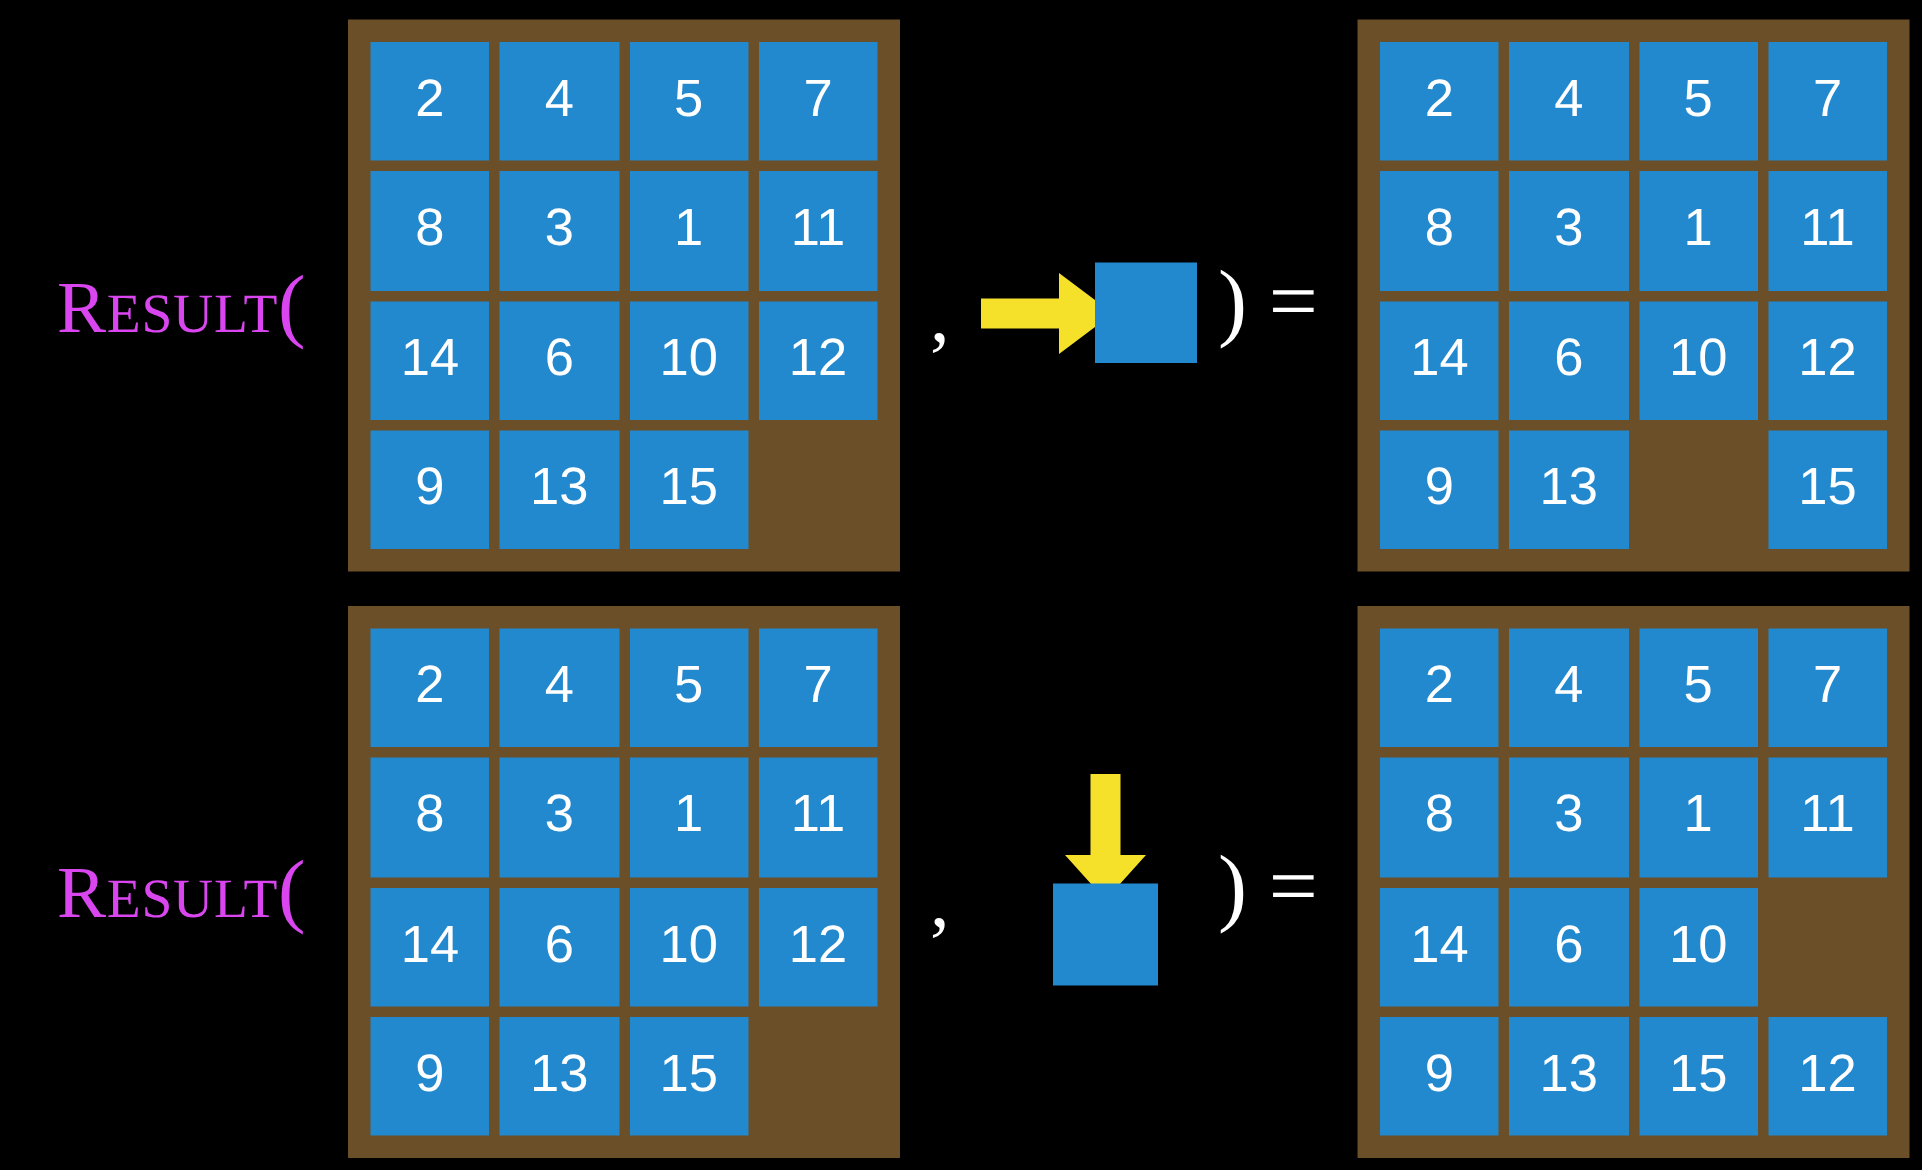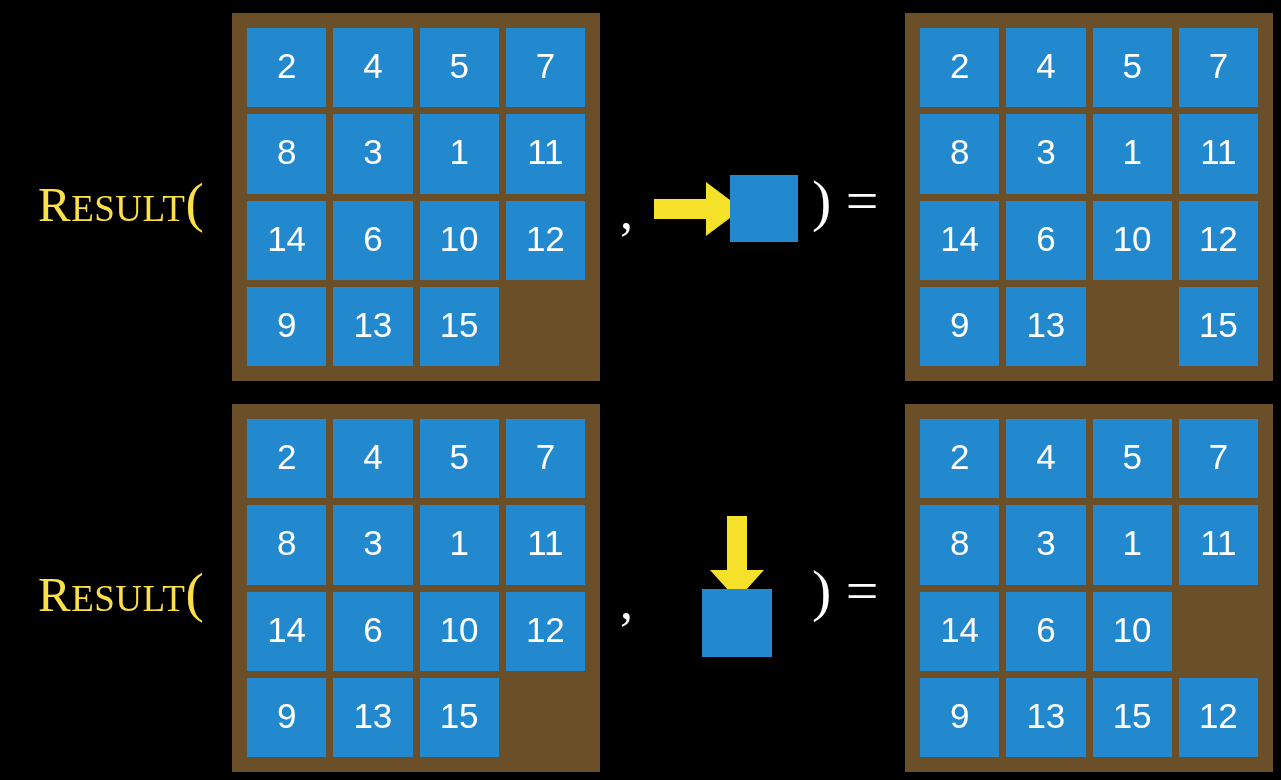--- a/index.html
+++ b/index.html
@@ -19,21 +19,21 @@
     left: 0; top: 0;
     width: 1281px;
     height: 780px;
     background: #000000;
   }
 
   
   .result-label {
     position: absolute;
     font-family: "Liberation Serif", serif;
-    color: #fde047;
+    color: #d946ef;
     white-space: nowrap;
     line-height: 1;
     letter-spacing: 0.5px;
   }
   .result-label .big {
     font-size: 49px;
   }
   .result-label .small {
     font-size: 37px;
   }

